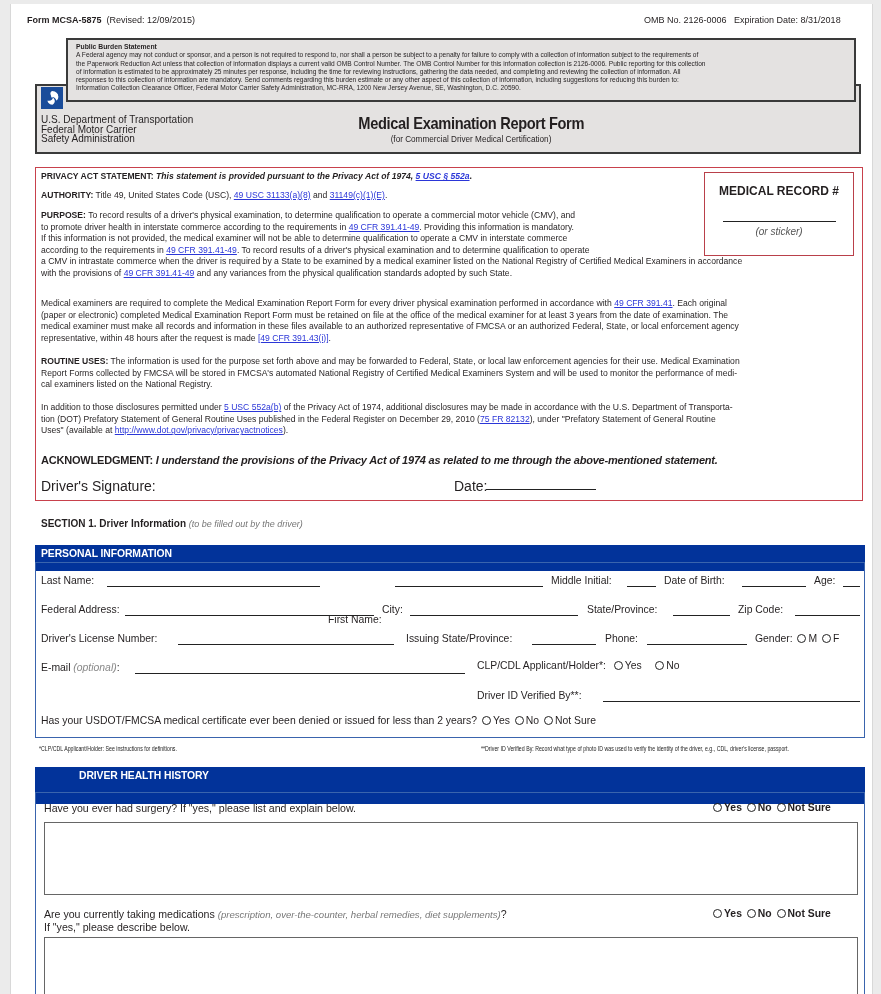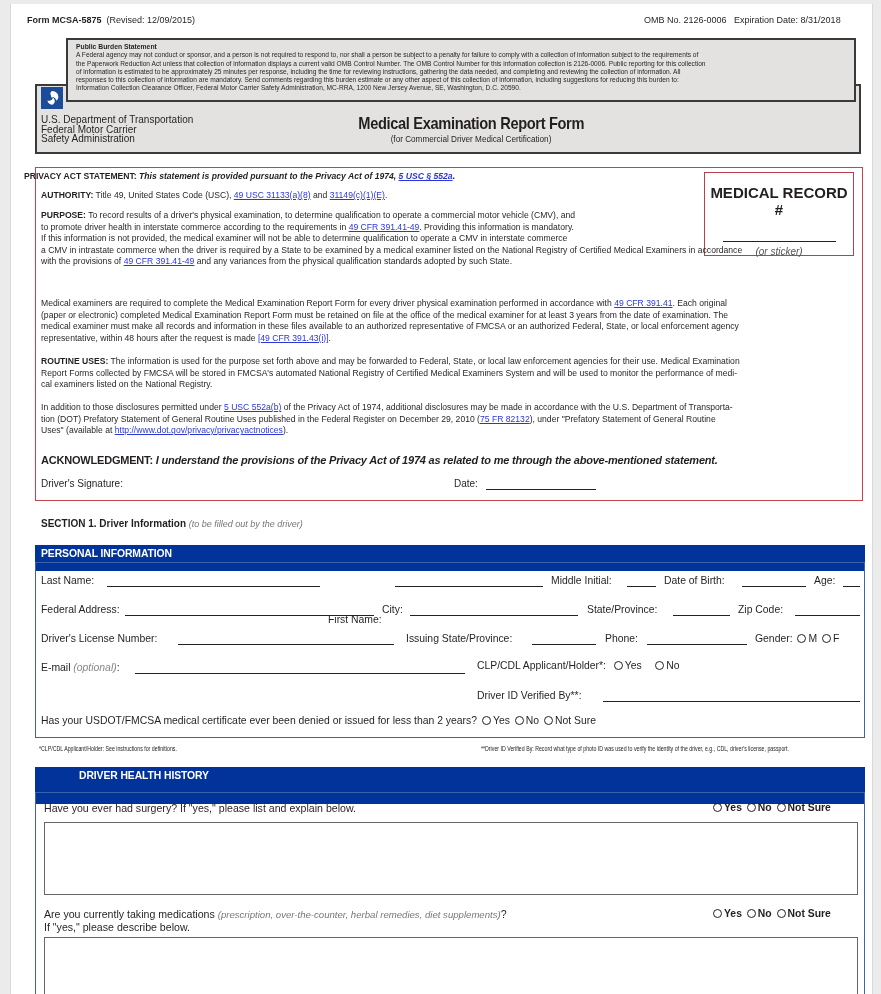--- a/index.html
+++ b/index.html
@@ -41,26 +41,26 @@
     left: 24px; top: 163px; width: 828px; height: 334px;
     border: 1.5px solid #c8414c; box-sizing: border-box;
   }
   .p-text { font-size: 8.6px; line-height: 11.6px; white-space: nowrap; }
   .p-text b { font-weight: bold; }
   a.lnk { color: #2b36d8; text-decoration: underline; }
   .medrec {
     left: 693px; top: 168px; width: 150px; height: 84px;
     border: 1.3px solid #b9404a; box-sizing: border-box; text-align: center;
   }
-  .medrec .mt { font-weight: bold; font-size: 15px; margin-top: 11px; }
+  .medrec .mt { font-weight: bold; font-size: 12px; margin-top: 11px; }
   .medrec .line { width: 113px; height: 1px; background: #222; margin: 23px auto 4px; }
   .medrec .ms { font-style: italic; font-size: 10px; color: #555; }
   .ack { font-size: 11px; font-weight: bold; white-space: nowrap; letter-spacing: -0.2px; }
   .ack i { font-weight: bold; }
-  .sigrow { font-size: 10px; white-space: nowrap; }
+  .sigrow { font-size: 14px; white-space: nowrap; }
   .section-title { font-size: 10px; white-space: nowrap; }
   .section-title b { font-weight: bold; }
   .section-title i { color: #777; font-size: 9px; }
   
   .bluebar {
     background: #02339a; color: #fff; font-weight: bold; font-size: 10.4px;
     box-sizing: border-box; padding: 3px 6px; letter-spacing: -0.1px;
   }
   .bluebox { border: 1.5px solid #3a64ad; box-sizing: border-box; }
   .frow { font-size: 10.4px; white-space: nowrap; }
@@ -120,30 +120,31 @@
   </div>
 
   <div class="abs privacy"></div>
 
   <div class="abs medrec">
     <div class="mt">MEDICAL RECORD #</div>
     <div class="line"></div>
     <div class="ms">(or sticker)</div>
   </div>
 
-  <div class="abs p-text" style="left:13px; top:167px;">
+  <div class="abs p-text" style="left:30px; top:167px;">
     <b>PRIVACY ACT STATEMENT:</b> <b><i>This statement is provided pursuant to the Privacy Act of 1974,</i></b> <a class="lnk" style="font-weight:bold;font-style:italic;">5 USC § 552a</a><b>.</b>
   </div>
   <div class="abs p-text" style="left:30px; top:186px;">
     <b>AUTHORITY:</b> <span>Title 49, United States Code (USC),</span> <a class="lnk">49 USC 31133(a)(8)</a> <span>and</span> <a class="lnk">31149(c)(1)(E)</a>.
   </div>
   <div class="abs p-text" style="left:30px; top:206px;">
     <div><b>PURPOSE:</b> <span>To record results of a driver's physical examination, to determine qualification to operate a commercial motor vehicle (CMV), and</span></div>
     <div><span>to promote driver health in interstate commerce according to the requirements in</span> <a class="lnk">49 CFR 391.41-49</a><span>. Providing this information is mandatory.</span></div>
     <div>If this information is not provided, the medical examiner will not be able to determine qualification to operate a CMV in interstate commerce</div>
+    <div><span>according to the requirements in</span> <a class="lnk">49 CFR 391.41-49</a><span>. To record results of a driver's physical examination and to determine qualification to operate</span></div>
     <div>a CMV in intrastate commerce when the driver is required by a State to be examined by a medical examiner listed on the National Registry of Certified Medical Examiners in accordance</div>
     <div><span>with the provisions of</span> <a class="lnk">49 CFR 391.41-49</a> <span>and any variances from the physical qualification standards adopted by such State.</span></div>
   </div>
   <div class="abs p-text" style="left:30px; top:294px;">
     <div><span>Medical examiners are required to complete the Medical Examination Report Form for every driver physical examination performed in accordance with</span> <a class="lnk">49 CFR 391.41</a><span>. Each original</span></div>
     <div>(paper or electronic) completed Medical Examination Report Form must be retained on file at the office of the medical examiner for at least 3 years from the date of examination. The</div>
     <div>medical examiner must make all records and information in these files available to an authorized representative of FMCSA or an authorized Federal, State, or local enforcement agency</div>
     <div><span>representative, within 48 hours after the request is made</span> <a class="lnk">[49 CFR 391.43(i)]</a><span>.</span></div>
   </div>
   <div class="abs p-text" style="left:30px; top:352px;">

